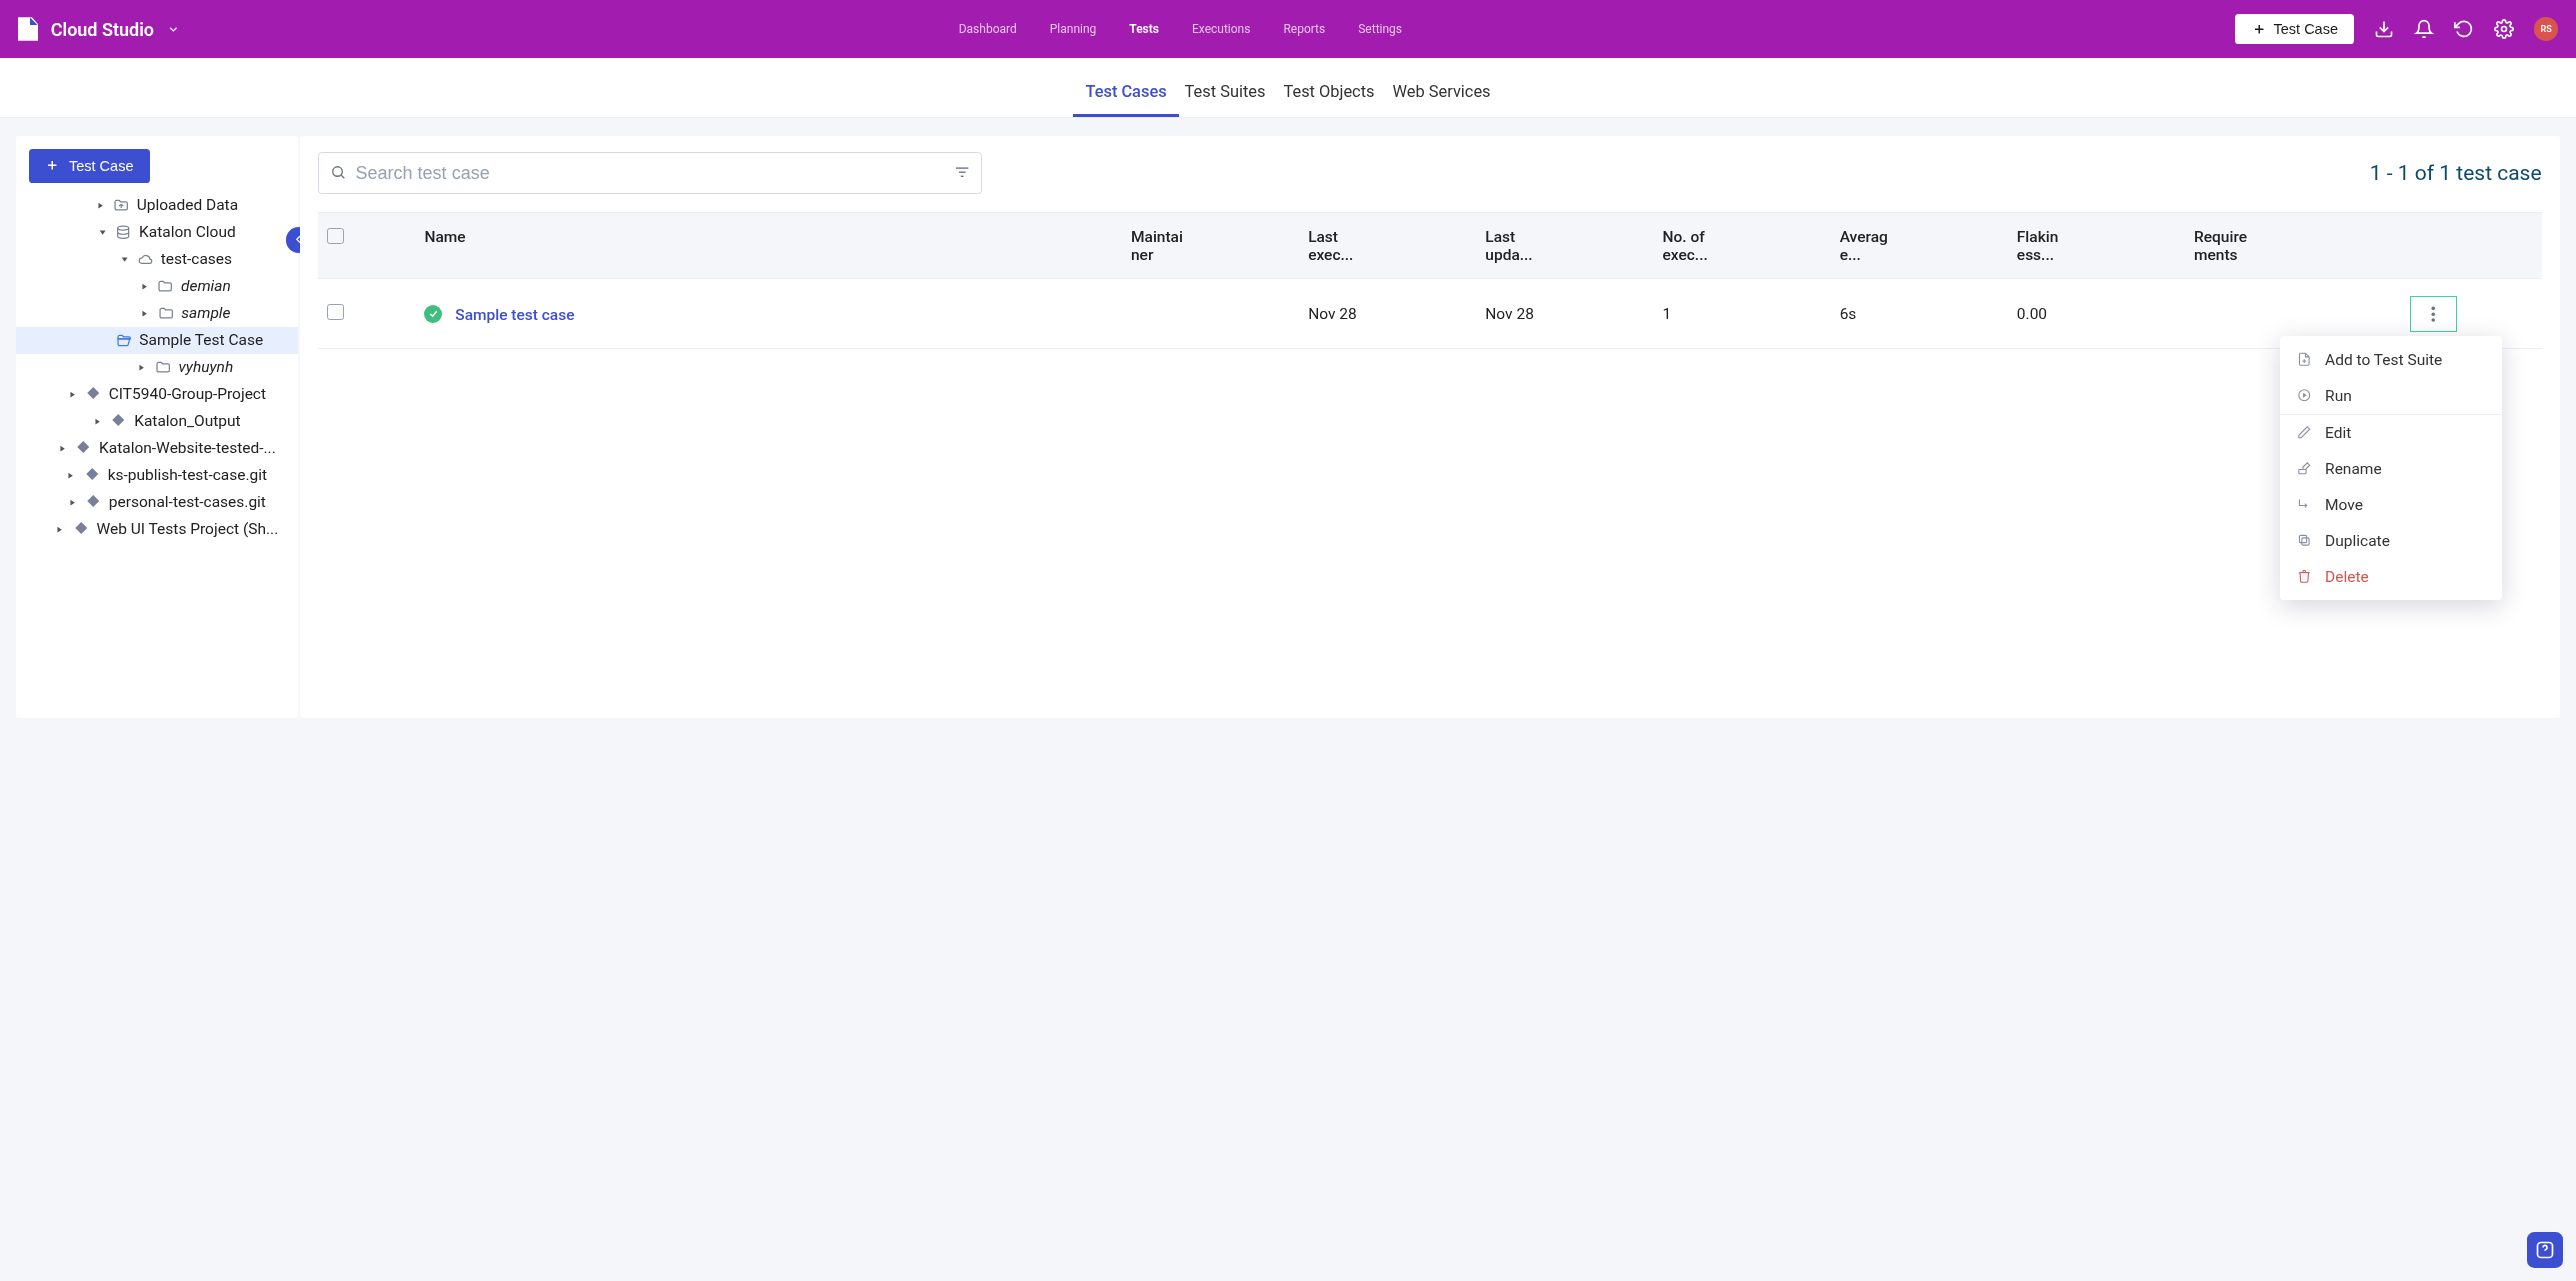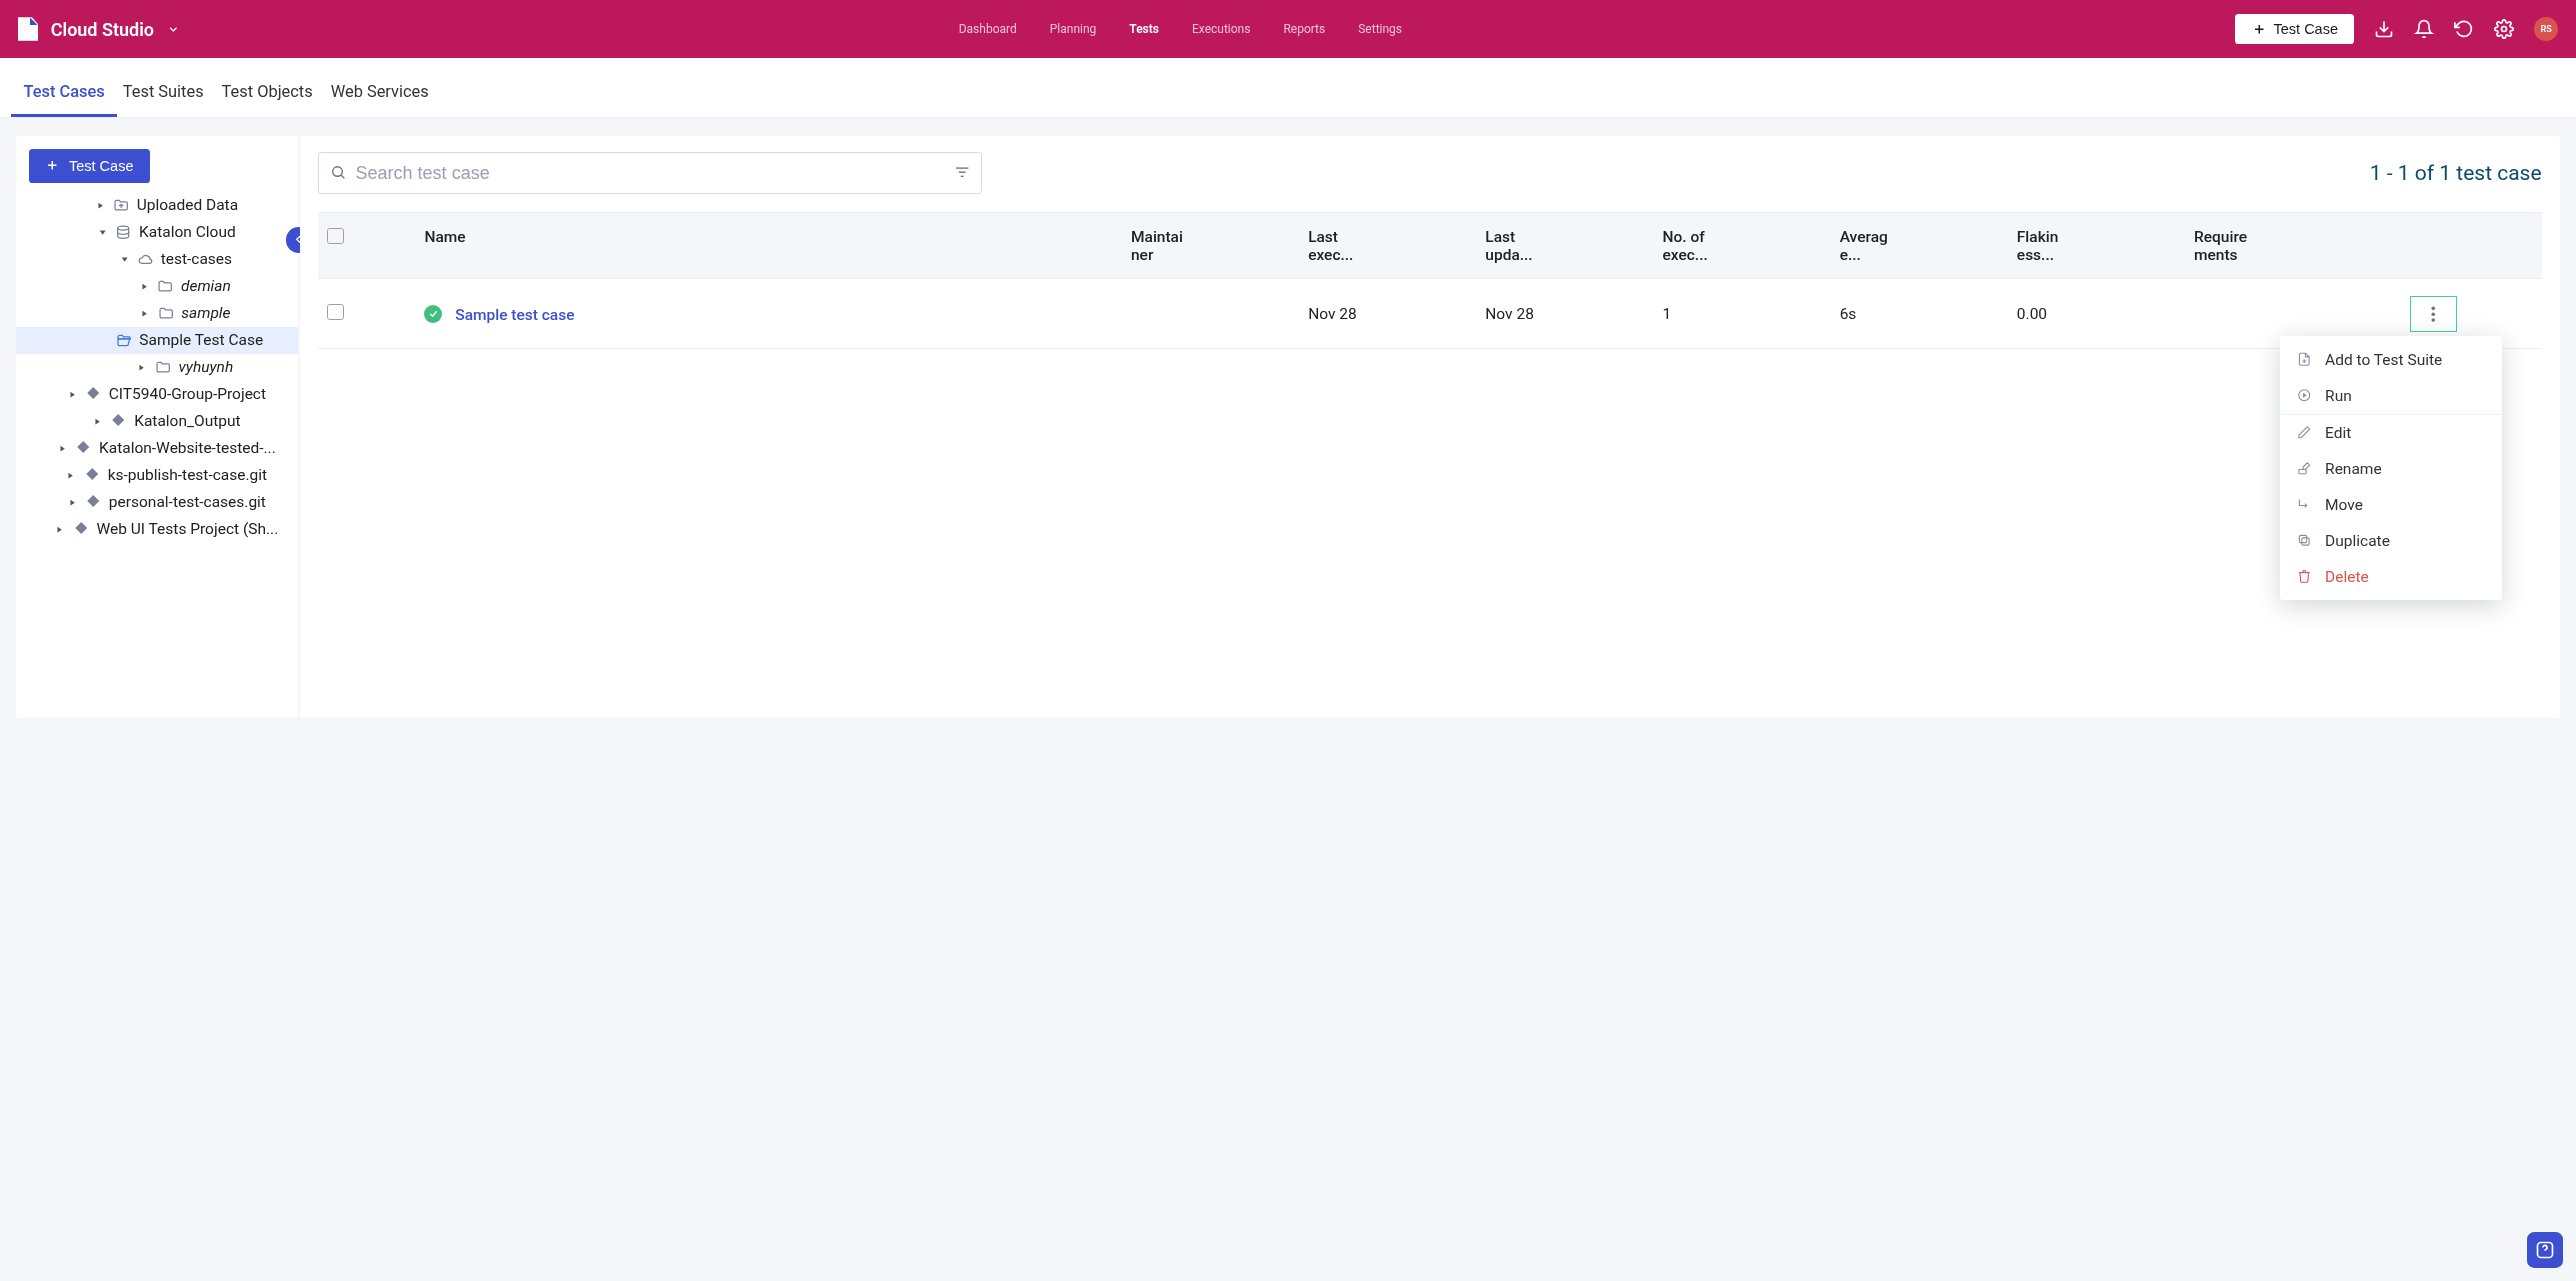--- a/index.html
+++ b/index.html
@@ -5,21 +5,21 @@
   * { box-sizing: border-box; margin: 0; padding: 0; }
   body {
     font-family: -apple-system, BlinkMacSystemFont, "Segoe UI", Roboto, sans-serif;
     font-size: 12.7px;
     color: #1a1a1a;
     background: #f5f6fa;
   }
 
   
   .topbar {
-    background: #be185d;
+    background: #a21caf;
     height: 58px;
     display: flex;
     align-items: center;
     padding: 0 18px;
     color: #fff;
   }
   .logo-block {
     display: flex;
     align-items: center;
     gap: 12.7px;
@@ -79,20 +79,21 @@
 
   
   .subnav {
     background:#fff;
     height:60px;
     display:flex;
     align-items:flex-end;
     padding:0 23.6px;
     gap:18px;
     border-bottom:0.9px solid #eceef6;
+    justify-content:center;
   }
   .subnav a {
     color:#333;
     text-decoration:none;
     font-size:16.4px;
     padding:16.4px 0;
     position:relative;
   }
   .subnav a.active {
     color:#3d4fd1;

